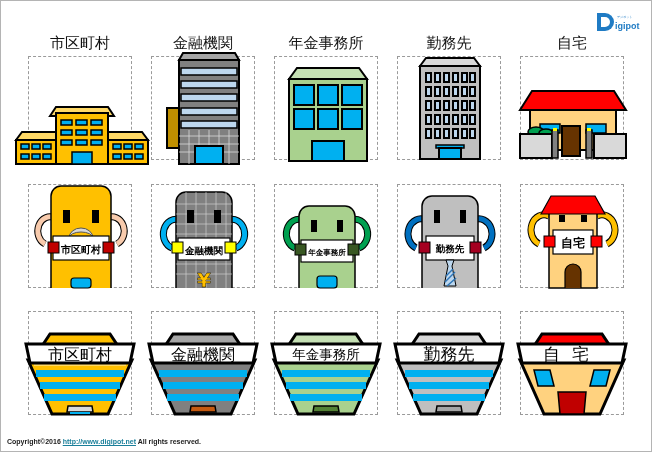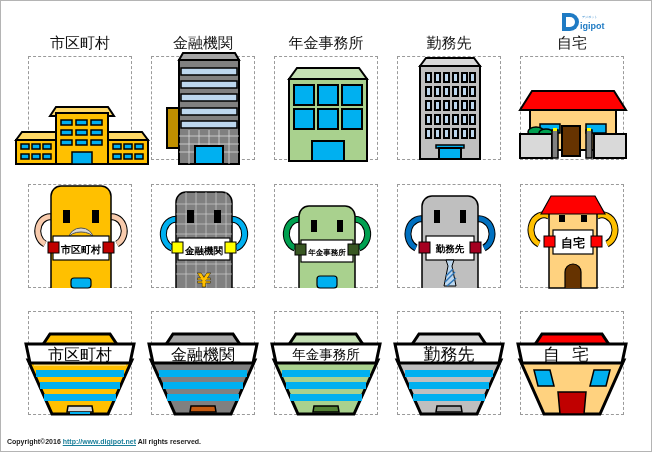--- a/index.html
+++ b/index.html
@@ -1,21 +1,21 @@
 <!DOCTYPE html>
 <html><head>
 <meta charset="utf-8">
 <style>
   html, body { margin:0; padding:0; background:#fff; }
   body { width:652px; height:452px; position:relative; overflow:hidden; font-family:"DejaVu Sans", sans-serif; }
   .frame { position:absolute; left:0; top:0; width:650px; height:450px; border:1px solid #b4b4b4; }
   .label { position:absolute; top:34px; width:124px; text-align:center; font-size:15px; color:#111; }
   .cell { position:absolute; width:104px; height:104px; border:1px dashed #9a9a9a; box-sizing:border-box; }
   .art { position:absolute; overflow:visible; }
-  .logo { position:absolute; left:560px; top:7px; width:50px; height:28px; }
+  .logo { position:absolute; left:595px; top:7px; width:50px; height:28px; }
   .copyright { position:absolute; left:7px; top:438px; font-size:7px; font-weight:bold; color:#222; font-family:"Liberation Sans", sans-serif; }
   .copyright a { color:#1a7f9a; text-decoration:underline; }
 </style>
 </head>
 <body>
 
 <div class="frame"></div>
 
 <div class="logo">
   <svg width="50" height="28" viewBox="0 0 50 28">

